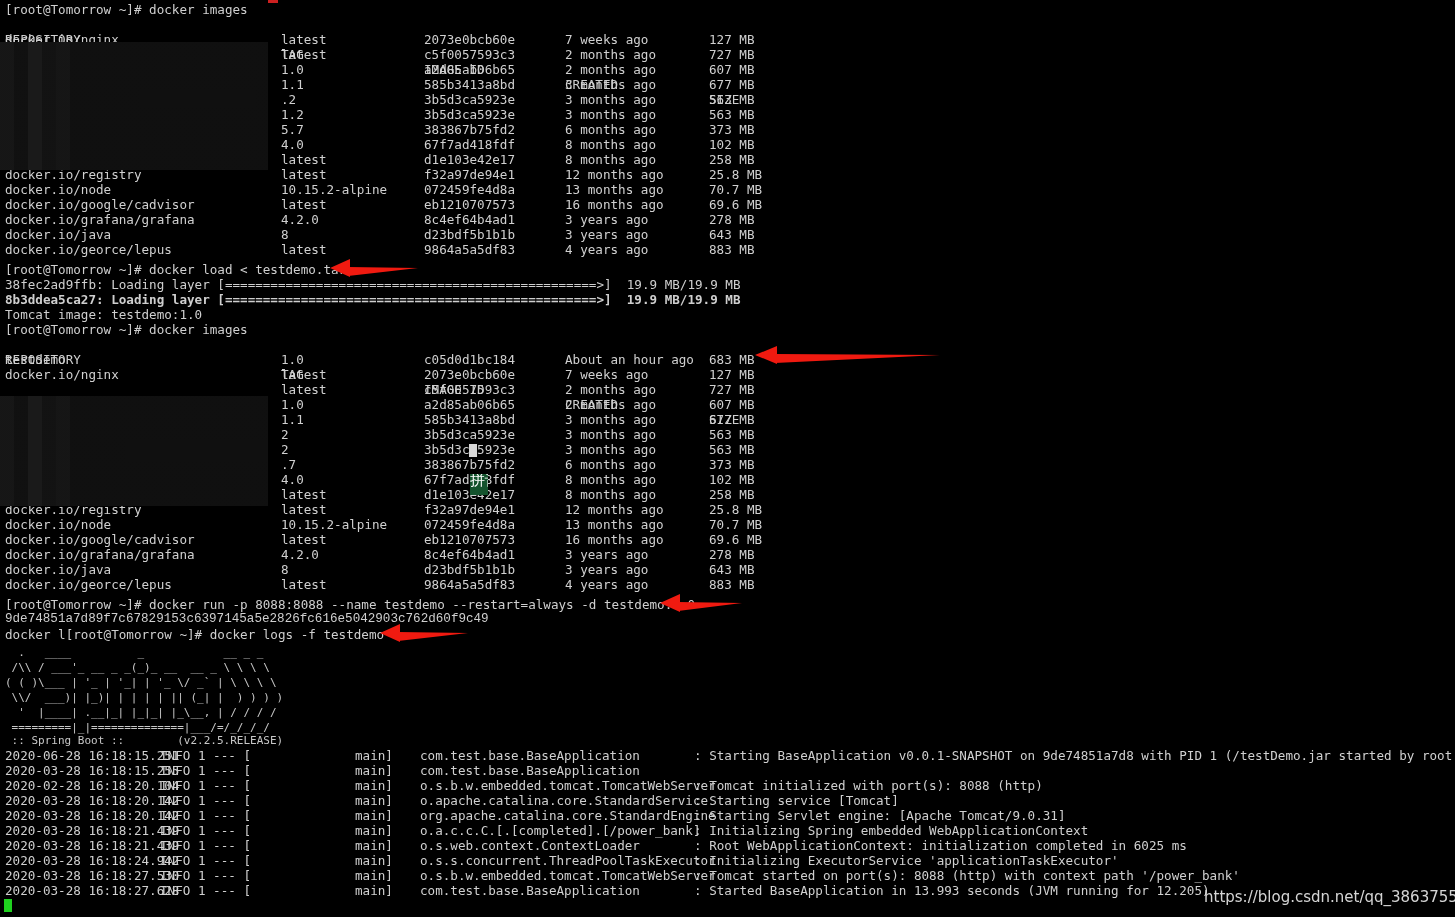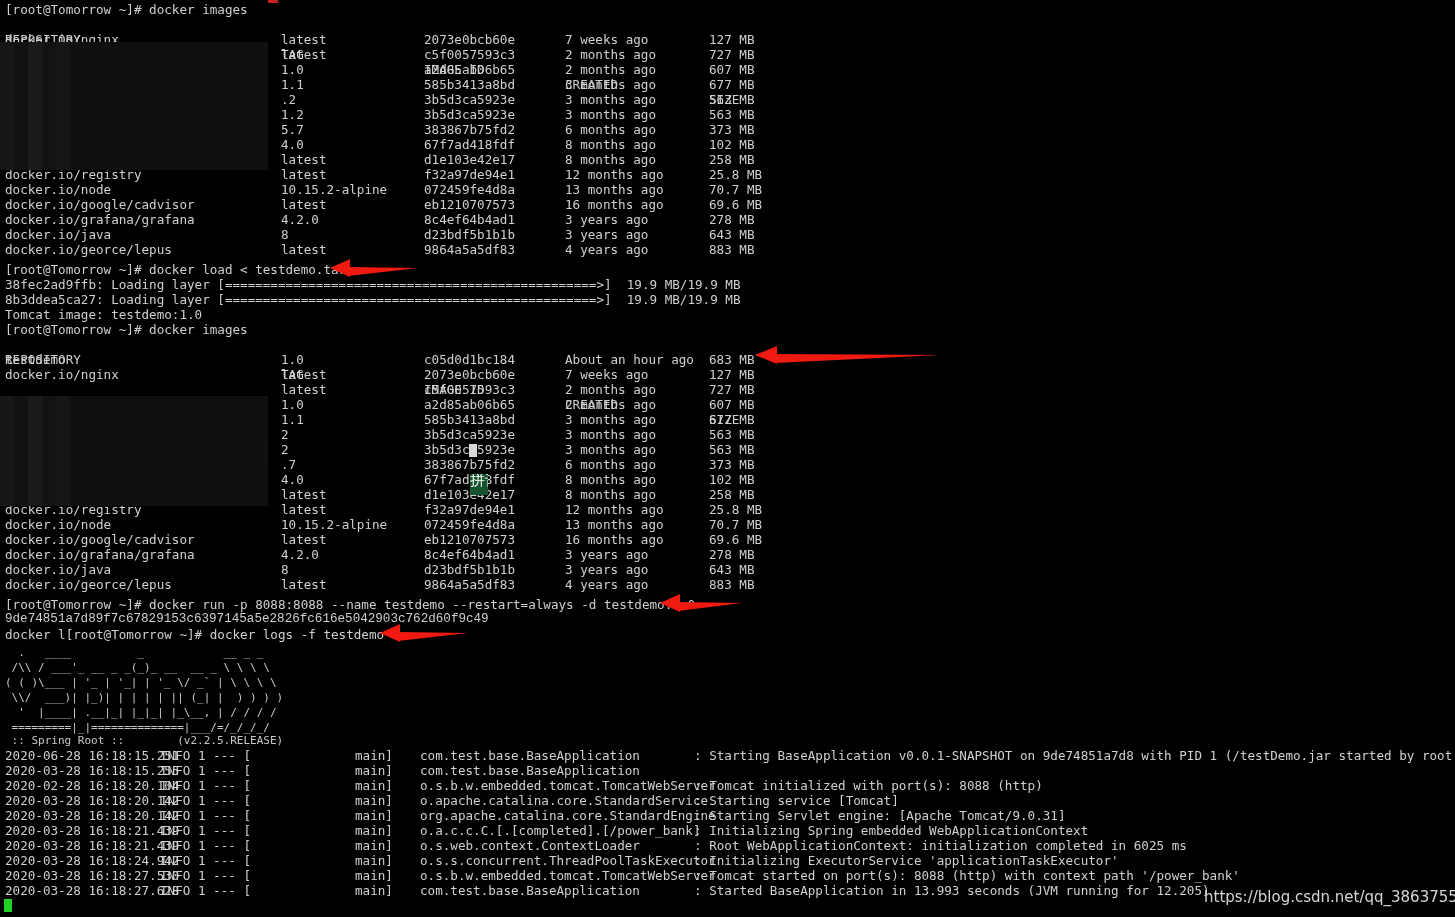--- a/index.html
+++ b/index.html
@@ -177,21 +177,21 @@
   <div class="censor-b" style="left:140px; top:90px; width:115px; height:17px;"></div>
 
   <div class="line prompt" style="top:262px;">[root@Tomorrow ~]# docker load &lt; testdemo.tar</div>
   <div class="arrow" style="left:330px; top:268px; width:88px;">
     <div class="head" style="border-width:9px 20px 9px 0; border-right-color:#f01a10; top:-9px;"></div>
     <div class="shaft" style="border-width:1px 0 8px 70px; border-left-color:#f01a10; top:-1px; right:0;"></div>
   </div>
 
   <div id="load-output">
       <div class="line" style="top: 277px;">38fec2ad9ffb: Loading layer [=================================================&gt;]  19.9 MB/19.9 MB</div>
-      <div class="line" style="top: 292px;">8b3ddea5ca27: Loading layer [=================================================&gt;]  19.9 MB/19.9 MB</div>
+      <div class="line" style="top: 292px; font-weight: bold;">8b3ddea5ca27: Loading layer [=================================================&gt;]  19.9 MB/19.9 MB</div>
       <div class="line" style="top: 307px;">Tomcat image: testdemo:1.0</div>
     </div>
 
   <div class="line prompt" style="top:322px;">[root@Tomorrow ~]# docker images</div>
 
   <div class="row" style="top:337px;">
     <span class="c-repo hdr">REPOSITORY</span>
     <span class="c-tag hdr">TAG</span>
     <span class="c-id hdr">IMAGE ID</span>
     <span class="c-crt hdr">CREATED</span>
@@ -244,21 +244,21 @@
   </div>
 
   <div id="banner">
       <div class="banner" style="top: 645px;">  .   ____          _            __ _ _</div>
       <div class="banner" style="top: 660px;"> /\\ / ___'_ __ _ _(_)_ __  __ _ \ \ \ \</div>
       <div class="banner" style="top: 675px;">( ( )\___ | '_ | '_| | '_ \/ _` | \ \ \ \</div>
       <div class="banner" style="top: 690px;"> \\/  ___)| |_)| | | | | || (_| |  ) ) ) )</div>
       <div class="banner" style="top: 705px;">  '  |____| .__|_| |_|_| |_\__, | / / / /</div>
       <div class="banner" style="top: 720px;"> =========|_|==============|___/=/_/_/_/</div>
     </div>
-  <div class="banner" style="top:733px;"> :: Spring Root ::        (v2.2.5.RELEASE)</div>
+  <div class="banner" style="top:733px;"> :: Spring Boot ::        (v2.2.5.RELEASE)</div>
 
   <div id="logs">
       <div class="row" style="top: 748px;"><span class="l-ts">2020-06-28 16:18:15.251</span><span class="l-lvl">INFO 1 --- [</span><span class="l-thr">main]</span><span class="l-cls">com.test.base.BaseApplication</span><span class="l-msg">: Starting BaseApplication v0.0.1-SNAPSHOT on 9de74851a7d8 with PID 1 (/testDemo.jar started by root in /)</span></div>
       <div class="row" style="top: 763px;"><span class="l-ts">2020-03-28 16:18:15.255</span><span class="l-lvl">INFO 1 --- [</span><span class="l-thr">main]</span><span class="l-cls">com.test.base.BaseApplication</span></div>
       <div class="row" style="top: 778px;"><span class="l-ts">2020-02-28 16:18:20.104</span><span class="l-lvl">INFO 1 --- [</span><span class="l-thr">main]</span><span class="l-cls">o.s.b.w.embedded.tomcat.TomcatWebServer</span><span class="l-msg">: Tomcat initialized with port(s): 8088 (http)</span></div>
       <div class="row" style="top: 793px;"><span class="l-ts">2020-03-28 16:18:20.142</span><span class="l-lvl">INFO 1 --- [</span><span class="l-thr">main]</span><span class="l-cls">o.apache.catalina.core.StandardService</span><span class="l-msg">: Starting service [Tomcat]</span></div>
       <div class="row" style="top: 808px;"><span class="l-ts">2020-03-28 16:18:20.142</span><span class="l-lvl">INFO 1 --- [</span><span class="l-thr">main]</span><span class="l-cls">org.apache.catalina.core.StandardEngine</span><span class="l-msg">: Starting Servlet engine: [Apache Tomcat/9.0.31]</span></div>
       <div class="row" style="top: 823px;"><span class="l-ts">2020-03-28 16:18:21.439</span><span class="l-lvl">INFO 1 --- [</span><span class="l-thr">main]</span><span class="l-cls">o.a.c.c.C.[.[completed].[/power_bank]</span><span class="l-msg">: Initializing Spring embedded WebApplicationContext</span></div>
       <div class="row" style="top: 838px;"><span class="l-ts">2020-03-28 16:18:21.439</span><span class="l-lvl">INFO 1 --- [</span><span class="l-thr">main]</span><span class="l-cls">o.s.web.context.ContextLoader</span><span class="l-msg">: Root WebApplicationContext: initialization completed in 6025 ms</span></div>
       <div class="row" style="top: 853px;"><span class="l-ts">2020-03-28 16:18:24.942</span><span class="l-lvl">INFO 1 --- [</span><span class="l-thr">main]</span><span class="l-cls">o.s.s.concurrent.ThreadPoolTaskExecutor</span><span class="l-msg">: Initializing ExecutorService 'applicationTaskExecutor'</span></div>

